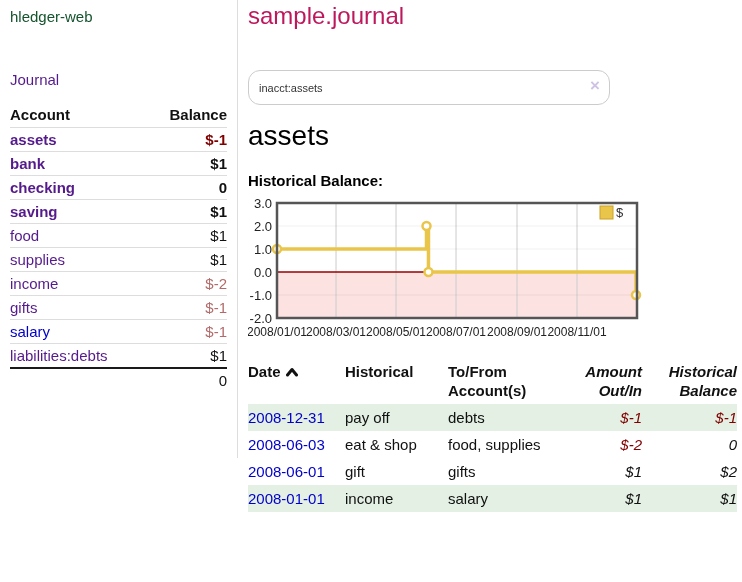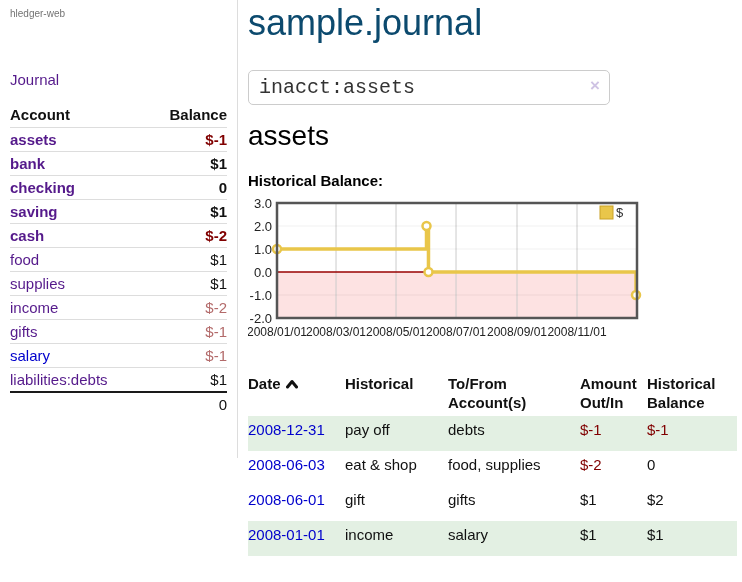--- a/index.html
+++ b/index.html
@@ -1,49 +1,49 @@
 <!DOCTYPE html>
 <html><head>
 <meta charset="utf-8">
 <style>
   html,body{margin:0;padding:0;width:742px;height:582px;background:#fff;overflow:hidden;
     font-family:"Liberation Sans","DejaVu Sans",sans-serif;color:#111;}
   a{text-decoration:none;}
   
   .sidebar{position:absolute;left:0;top:0;width:237px;height:458px;border-right:1px solid #ddd;}
-  .brand{position:absolute;left:10px;top:8px;font-size:10px;color:#737373;cursor:pointer;}
+  .brand{position:absolute;left:10px;top:8px;font-size:15px;color:#14532d;cursor:pointer;}
   .nav-journal{position:absolute;left:10px;top:71px;font-size:15px;color:#551a8b;cursor:pointer;}
   table.accounts{position:absolute;left:10px;top:102px;width:217px;border-collapse:collapse;font-size:15px;}
   table.accounts th{font-weight:bold;color:#111;padding:4px 0;border-bottom:1px solid #ddd;text-align:left;}
   table.accounts th.bal{text-align:right;}
   table.accounts td{padding:3px 0;border-bottom:1px solid #ddd;white-space:nowrap;}
   table.accounts td.bal{text-align:right;}
   .acct{color:#551a8b;cursor:pointer;}
   .acct.blue{color:#0000cc;}
   tr.bold td{font-weight:bold;}
   .neg-strong{color:#800000;}
   .neg-soft{color:#b36a6a;}
   td.d1{padding-left:12px;} td.d2{padding-left:21px;} td.d3{padding-left:30px;}
   tr.total td{border-top:2px solid #1a1a1a;border-bottom:none;font-weight:normal;}
   
   .main{position:absolute;left:248px;top:0;width:494px;}
-  h1.title{position:absolute;left:0;top:2px;margin:0;font-size:36px;font-weight:400;color:#0c4a6e;}
+  h1.title{position:absolute;left:0;top:2px;margin:0;font-size:24px;font-weight:400;color:#be185d;}
   .search-row{position:absolute;left:0;top:70px;height:35px;width:494px;}
   .search-wrap{position:absolute;left:0;top:0;width:362px;height:35px;}
-  .search-input{box-sizing:border-box;width:362px;height:35px;border:1px solid #ccc;border-radius:5px;
-    font-size:20px;padding:0 30px 0 10px;color:#333;font-family:Liberation Mono, monospace;outline:none;}
+  .search-input{box-sizing:border-box;width:362px;height:35px;border:1px solid #ccc;border-radius:12px;
+    font-size:11px;padding:0 30px 0 10px;color:#333;font-family:Liberation Sans, sans-serif;outline:none;}
   .clear-x{position:absolute;right:10px;top:6px;font-size:17px;font-weight:bold;color:#cfc3e4;cursor:pointer;}
   h2.acct-title{position:absolute;left:0;top:120px;margin:0;font-size:28px;font-weight:400;color:#000;}
   .chart-label{position:absolute;left:0;top:172px;font-size:15px;font-weight:bold;color:#000;text-align:right;}
   svg.chart{position:absolute;left:0;top:196px;}
   
-  table.register{position:absolute;left:0;top:358px;width:489px;border-collapse:collapse;font-size:15px;table-layout:fixed;margin-top:12px;}
+  table.register{position:absolute;left:0;top:358px;width:489px;border-collapse:collapse;font-size:15px;table-layout:fixed;}
   table.register th{font-weight:bold;text-align:left;vertical-align:top;padding:4px 5px 4px 0;white-space:pre-line;line-height:19px;}
-  table.register th.r, table.register td.r{text-align:left;}
-  table.register td{padding:4px 5px 12px 0;vertical-align:top;line-height:19px;white-space:pre-line;}
+  table.register th.r, table.register td.r{text-align:right;font-style:italic;}
+  table.register td{padding:4px 5px 4px 0;vertical-align:top;line-height:19px;white-space:pre-line;}
   table.register td.last, table.register th.last{padding-right:0;}
   tr.green{background:#e3f0e3;}
   .date-link{color:#0000cc;cursor:pointer;white-space:nowrap;}
   td.amt-neg{color:#800000;}
   .sort-icon{display:inline-block;margin-left:5px;}
 </style>
 </head>
 <body>
 
 <div class="sidebar">
@@ -66,24 +66,20 @@
         <td class="d2"><a class="acct">bank</a></td>
         <td class="bal">$1</td>
       </tr>
       <tr class="bold">
         <td class="d3"><a class="acct">checking</a></td>
         <td class="bal">0</td>
       </tr>
       <tr class="bold">
         <td class="d3"><a class="acct">saving</a></td>
         <td class="bal">$1</td>
-      </tr>
-      <tr class="bold">
-        <td class="d2"><a class="acct">cash</a></td>
-        <td class="bal neg-strong">$-2</td>
       </tr>
       <tr>
         <td class="d2"><a class="acct">food</a></td>
         <td class="bal">$1</td>
       </tr>
       <tr>
         <td class="d2"><a class="acct">supplies</a></td>
         <td class="bal">$1</td>
       </tr>
       <tr>

